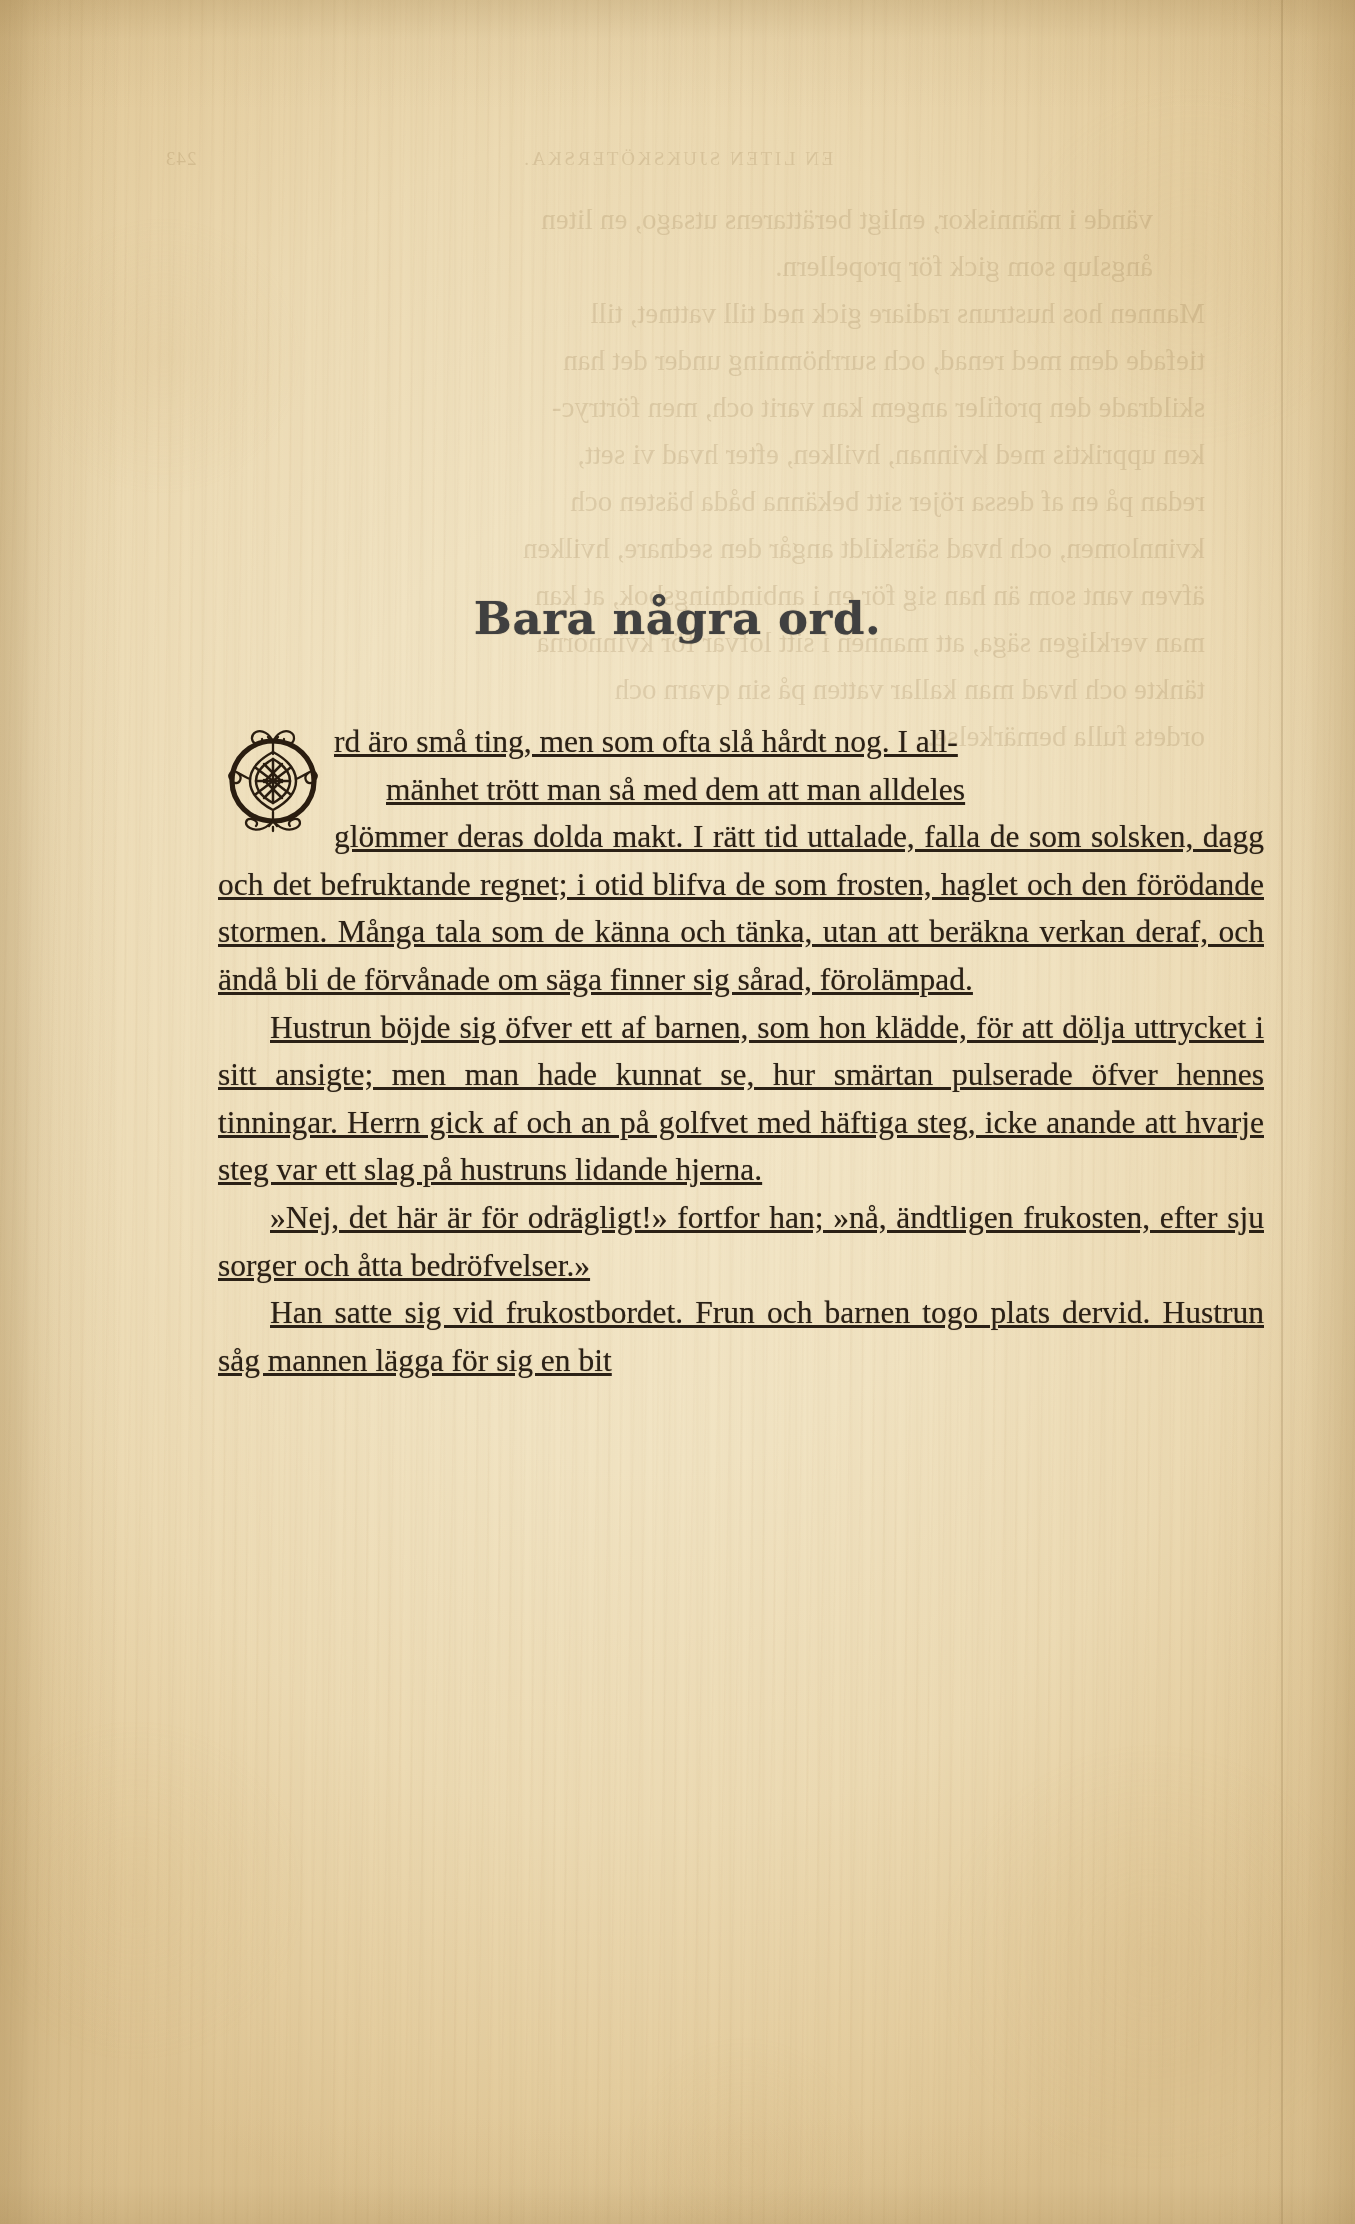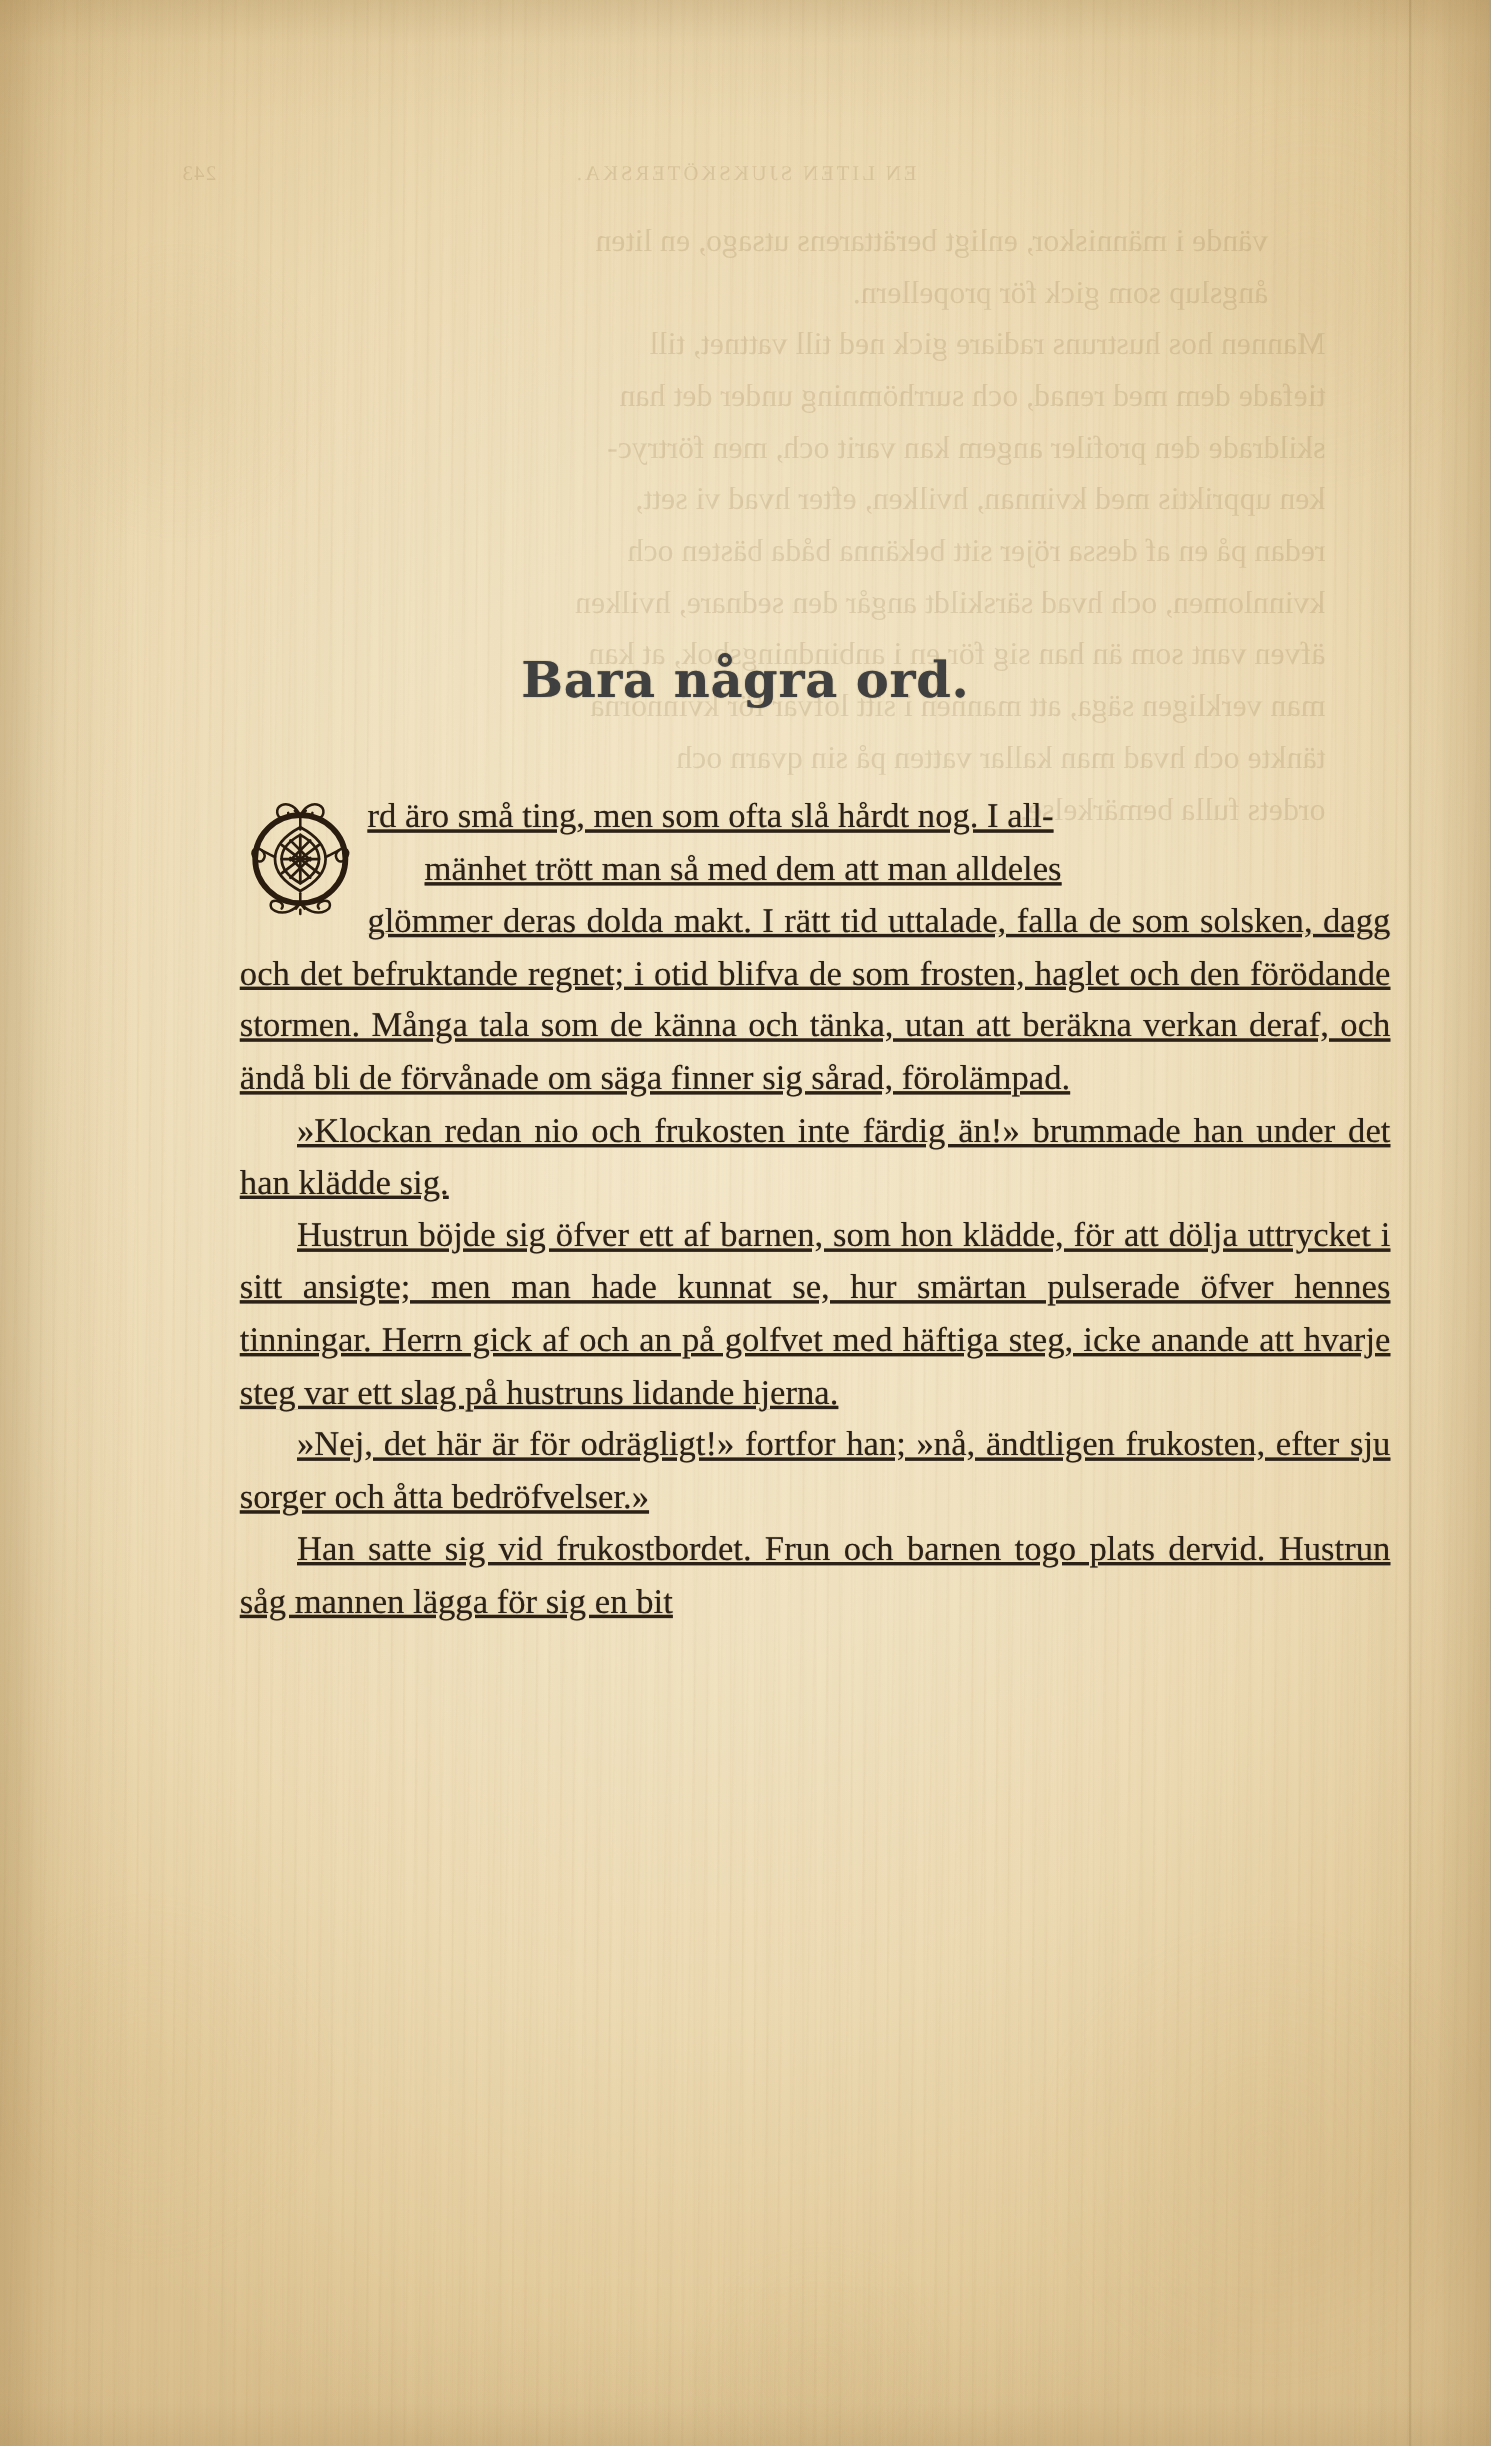--- a/index.html
+++ b/index.html
@@ -257,21 +257,20 @@
               <path d="M55 106 L59 101 L63 106"></path>
               <path d="M59 107 L59 111"></path>
             </g>
           </svg>
         </span>
         <span class="lead-indent">rd äro små ting, men som ofta slå hårdt nog.  I all-</span>
         <span class="hang2" style="text-indent:52px;">mänhet trött man så med dem att man alldeles</span>
         <span>glömmer deras dolda makt.  I rätt tid uttalade, falla de som solsken, dagg och det befruktande regnet; i otid blifva de som frosten, haglet och den förödande stormen.  Många tala som de känna och tänka, utan att beräkna verkan deraf, och ändå bli de förvånade om säga finner sig sårad, förolämpad.</span>
       </p>
 
-      <p>»Klockan redan nio och frukosten inte färdig än!» brummade han under det han klädde sig.</p>
       <p>Hustrun böjde sig öfver ett af barnen, som hon klädde, för att dölja uttrycket i sitt ansigte; men man hade kunnat se, hur smärtan pulserade öfver hennes tinningar.  Herrn gick af och an på golfvet med häftiga steg, icke anande att hvarje steg var ett slag på hustruns lidande hjerna.</p>
       <p>»Nej, det här är för odrägligt!» fortfor han; »nå, ändtligen frukosten, efter sju sorger och åtta bedröfvelser.»</p>
       <p>Han satte sig vid frukostbordet.  Frun och barnen togo plats dervid.  Hustrun såg mannen lägga för sig en bit</p>
 
     </div>
   </div>
 
   <div class="scan-overlay"></div>
 </div>
 

